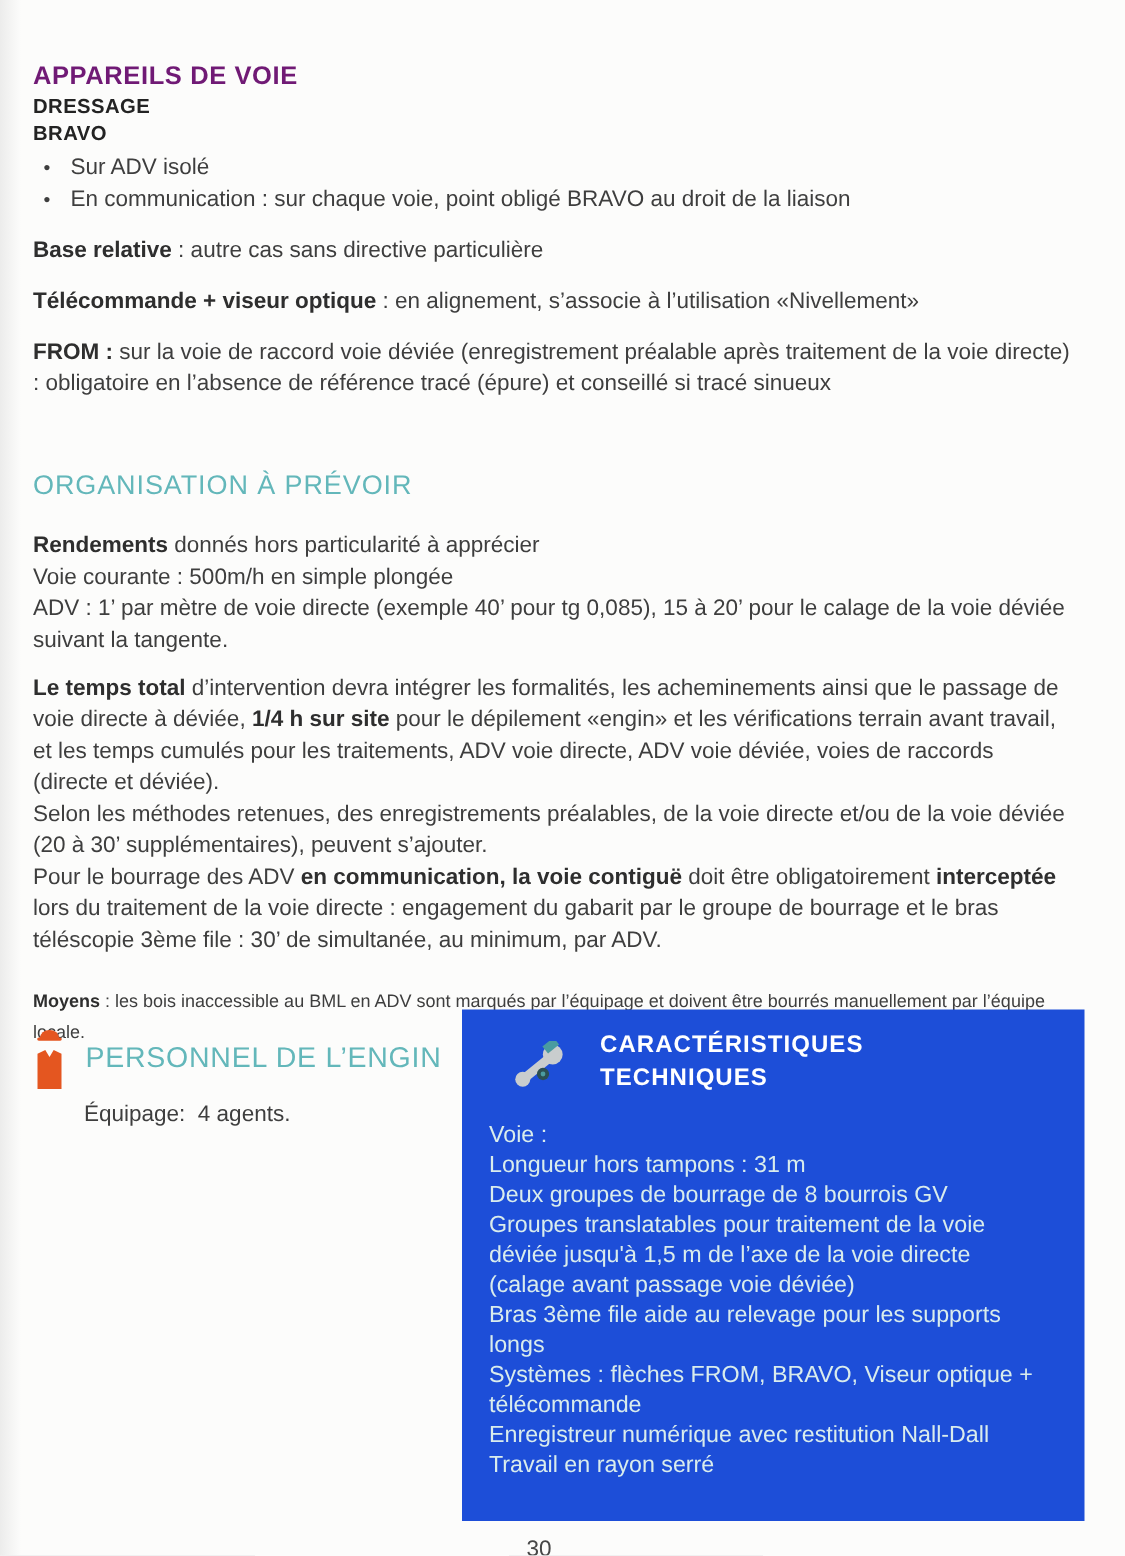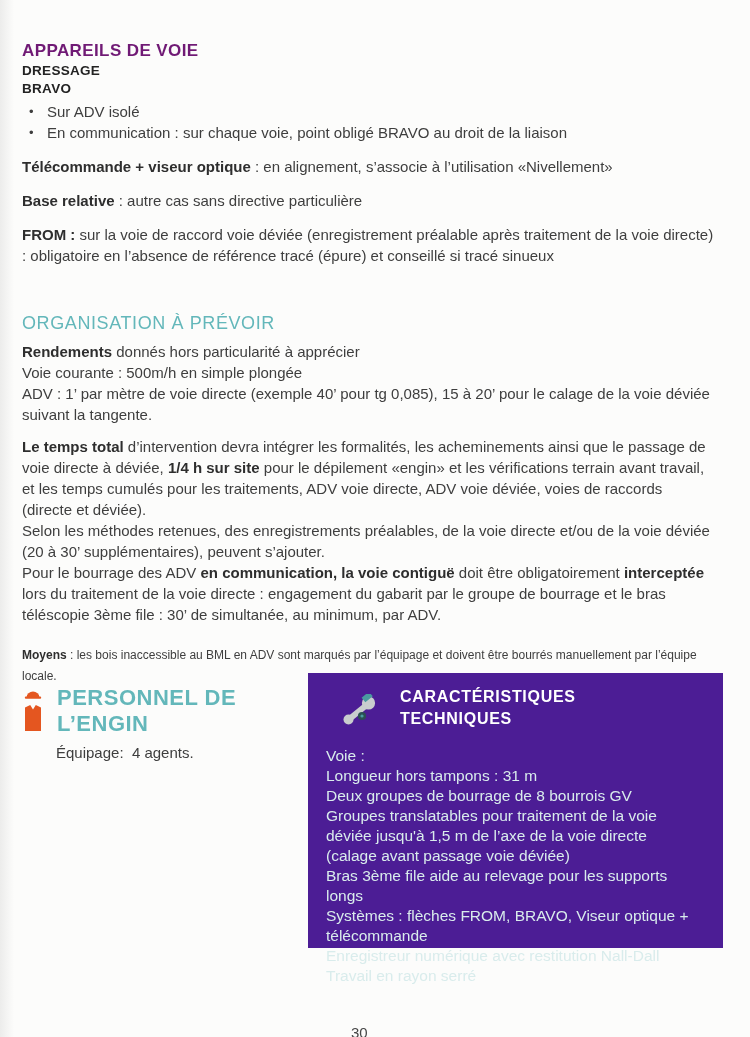--- a/index.html
+++ b/index.html
@@ -17,35 +17,35 @@
 
   .bullets{margin:3px 0 0 0;}
   .bullet{display:flex;font-size:15px;line-height:21px;color:#3e3e3e;}
   .bullet .dot{width:18px;padding-left:7px;flex:none;font-size:13px;}
 
   .para{margin:13px 0 0 0;font-size:15px;line-height:21px;color:#3e3e3e;}
   .para b, .rich b{font-weight:700;color:#2e2e2e;}
 
   .org-heading{margin:44px 0 0 0;font-size:18px;line-height:27px;font-weight:400;
     color:#63b7ba;letter-spacing:.6px;}
-  .org-lines{margin-top:4px;}
+  .org-lines{margin-top:16px;}
   .org-lines .line{font-size:15px;line-height:21px;margin:0;}
   .temps-block{margin-top:11px;}
   .temps-block .p{font-size:15px;line-height:21px;margin:0;}
   .moyens{margin-top:20px;font-size:12px;line-height:21px;}
 
   .bottom{position:absolute;left:0;top:673px;width:750px;height:364px;}
   .personnel{position:absolute;left:22px;top:12px;width:280px;}
   .personnel-row{display:flex;align-items:center;gap:13px;}
   .worker-svg{width:22px;height:42px;flex:none;}
-  .personnel-heading{font-size:22px;color:#63b7ba;letter-spacing:.5px;font-weight:700;}
+  .personnel-heading{font-size:19px;color:#63b7ba;letter-spacing:.5px;font-weight:400;}
   .crew{margin:7px 0 0 34px;font-size:15px;color:#3e3e3e;white-space:pre-wrap;}
 
-  .tech-box{position:absolute;left:308px;top:0;width:415px;height:275px;
-    background:#4c1d95;box-sizing:border-box;padding:13px 18px 16px 18px;}
+  .tech-box{position:absolute;left:308px;top:0;width:415px;height:341px;
+    background:#1d4ed8;box-sizing:border-box;padding:13px 18px 16px 18px;}
   .tech-title-row{display:flex;align-items:flex-start;}
   .tech-icon-wrap{width:74px;flex:none;padding:8px 0 0 15px;box-sizing:border-box;}
   .wrench-svg{width:38px;height:32px;}
   .tech-title{font-size:16px;font-weight:700;color:#ffffff;letter-spacing:.7px;line-height:22px;}
   .tech-lines{margin-top:16px;}
   .tech-line{font-size:15.5px;line-height:20px;color:#d9ecec;}
 
   .page-number{position:absolute;left:351px;top:1024px;font-size:15px;color:#474747;}
 </style>
 </head>
@@ -64,22 +64,22 @@
       <div class="bullet">
         <span class="dot">•</span>
         <span>Sur ADV isolé</span>
       </div>
       <div class="bullet">
         <span class="dot">•</span>
         <span>En communication : sur chaque voie, point obligé BRAVO au droit de la liaison</span>
       </div>
     </div>
 
+    <p class="para rich"><b>Base relative</b><span> : autre cas sans directive particulière</span></p>
     <p class="para rich"><b>Télécommande + viseur optique</b><span> : en alignement, s’associe à l’utilisation «Nivellement»</span></p>
-    <p class="para rich"><b>Base relative</b><span> : autre cas sans directive particulière</span></p>
     <p class="para rich"><b>FROM :</b><span> sur la voie de raccord voie déviée (enregistrement préalable après traitement de la voie directe) : obligatoire en l’absence de référence tracé (épure) et conseillé si tracé sinueux</span></p>
 
     <div class="org-heading">ORGANISATION À PRÉVOIR</div>
 
     <div class="org-lines">
       <div class="line rich"><b>Rendements</b><span> donnés hors particularité à apprécier</span></div>
       <div class="line rich"><span>Voie courante : 500m/h en simple plongée</span></div>
       <div class="line rich"><span>ADV : 1’ par mètre de voie directe (exemple 40’ pour tg 0,085), 15 à 20’ pour le calage de la voie déviée suivant la tangente.</span></div>
     </div>
 

